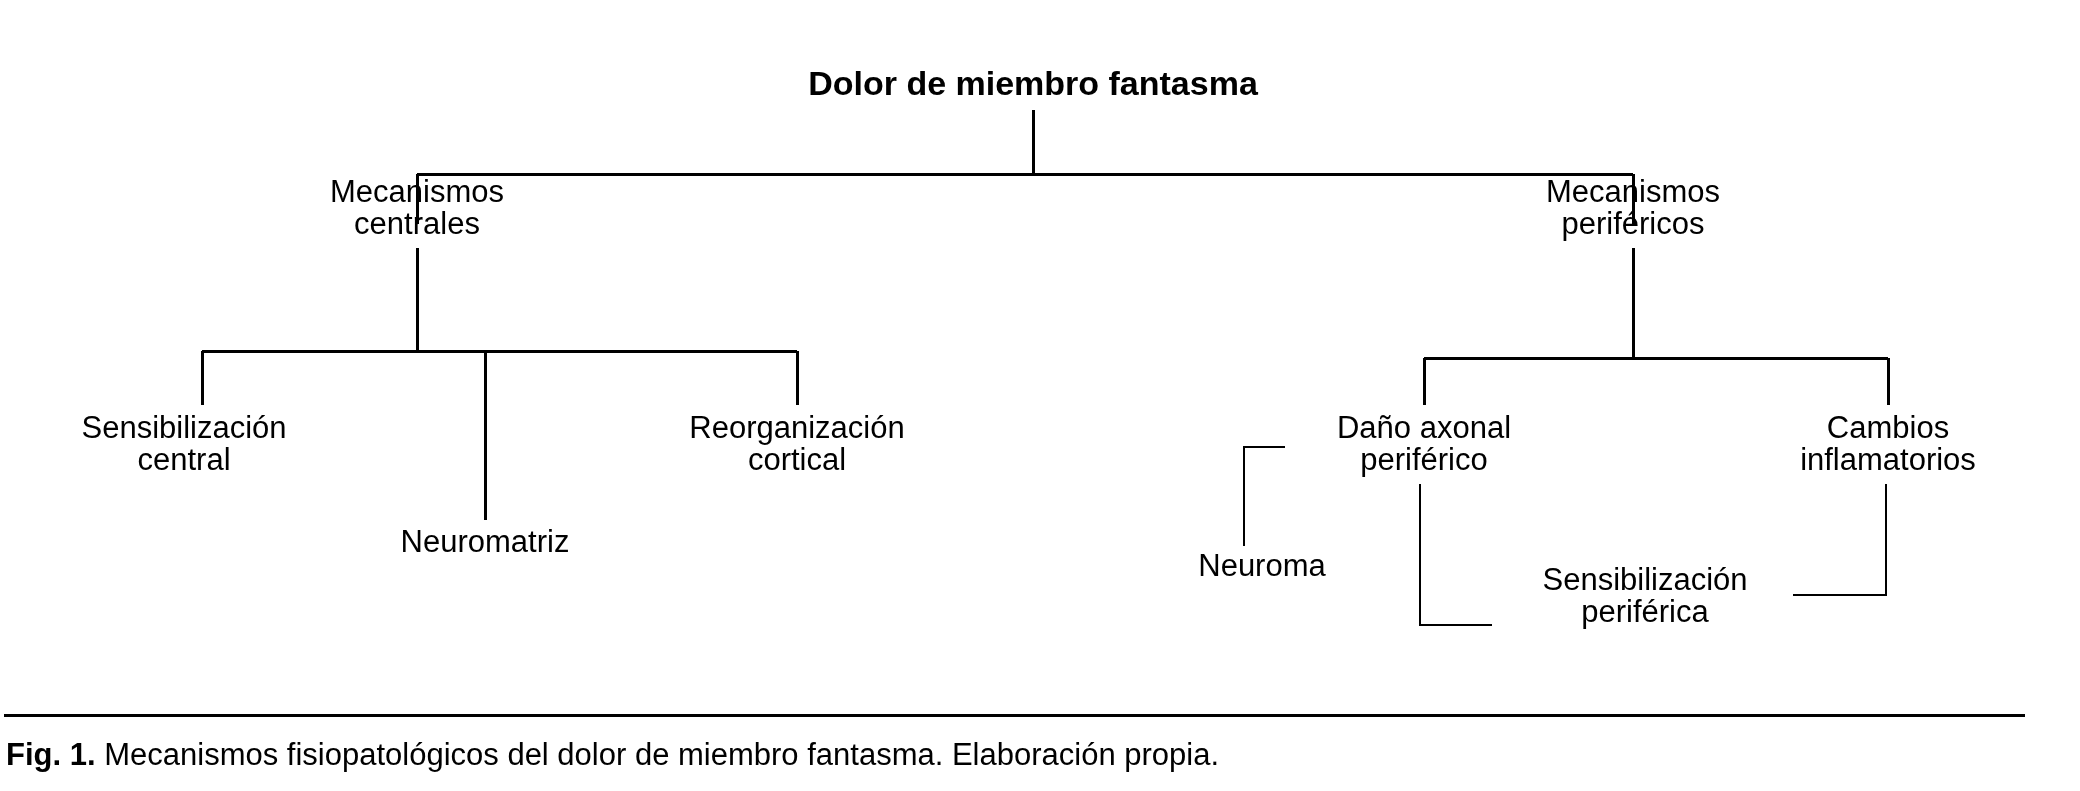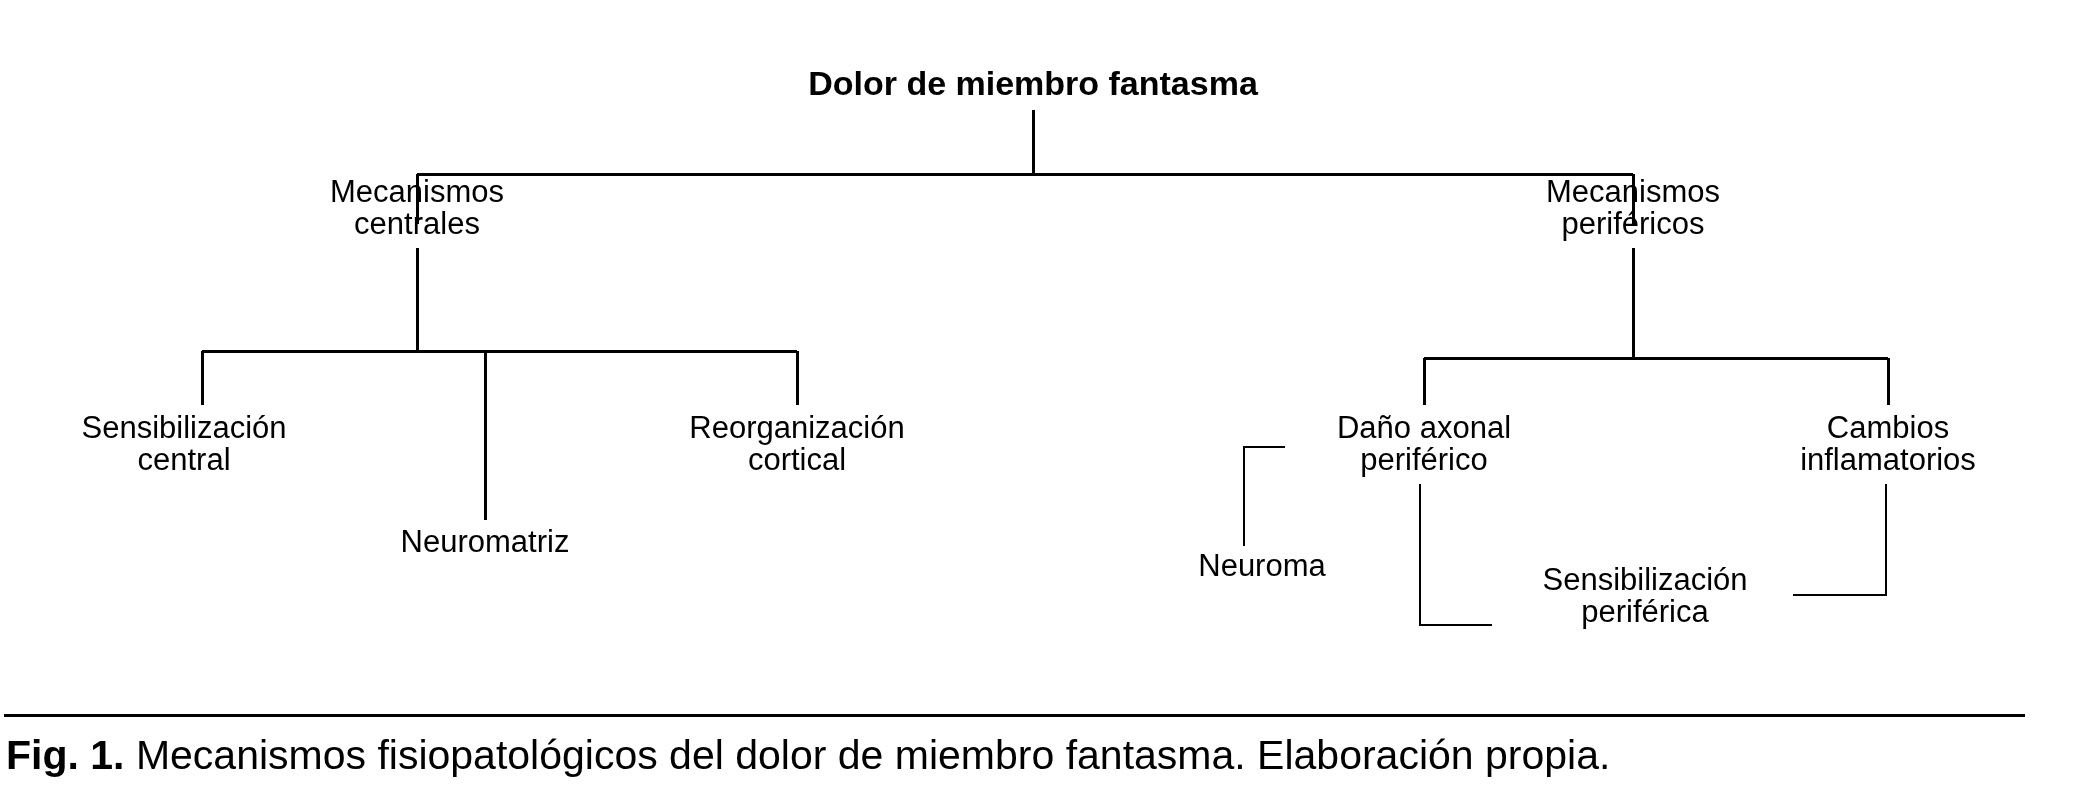--- a/index.html
+++ b/index.html
@@ -56,21 +56,21 @@
     top: 714px;
     width: 2021px;
     height: 3px;
     background: #000000;
   }
   .caption {
     position: absolute;
     left: 6px;
     top: 735px;
     font-family: "Liberation Sans", sans-serif;
-    font-size: 41px;
+    font-size: 31px;
     line-height: 40px;
     color: #000000;
     white-space: nowrap;
   }
   .caption .cap-label {
     font-weight: bold;
   }
 </style>
 </head>
 <body>

